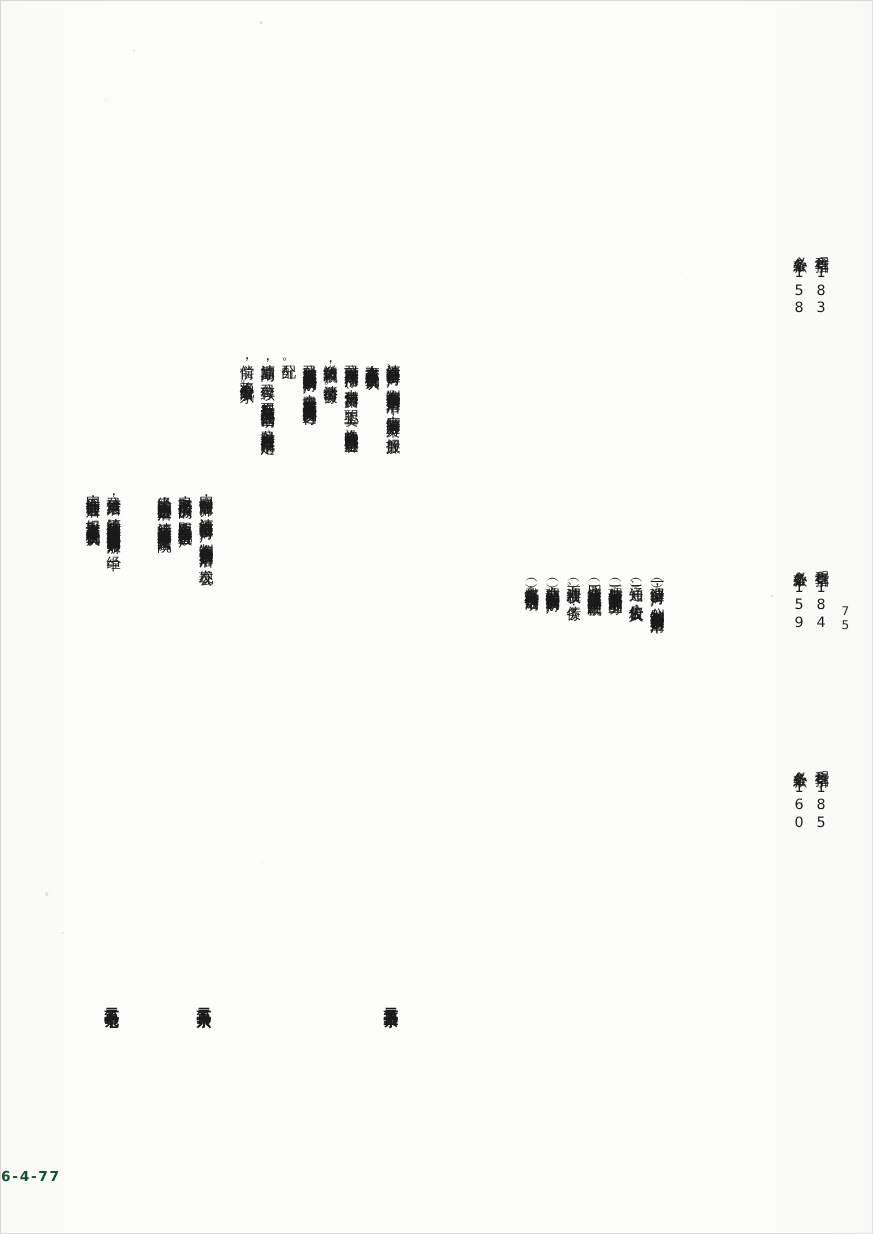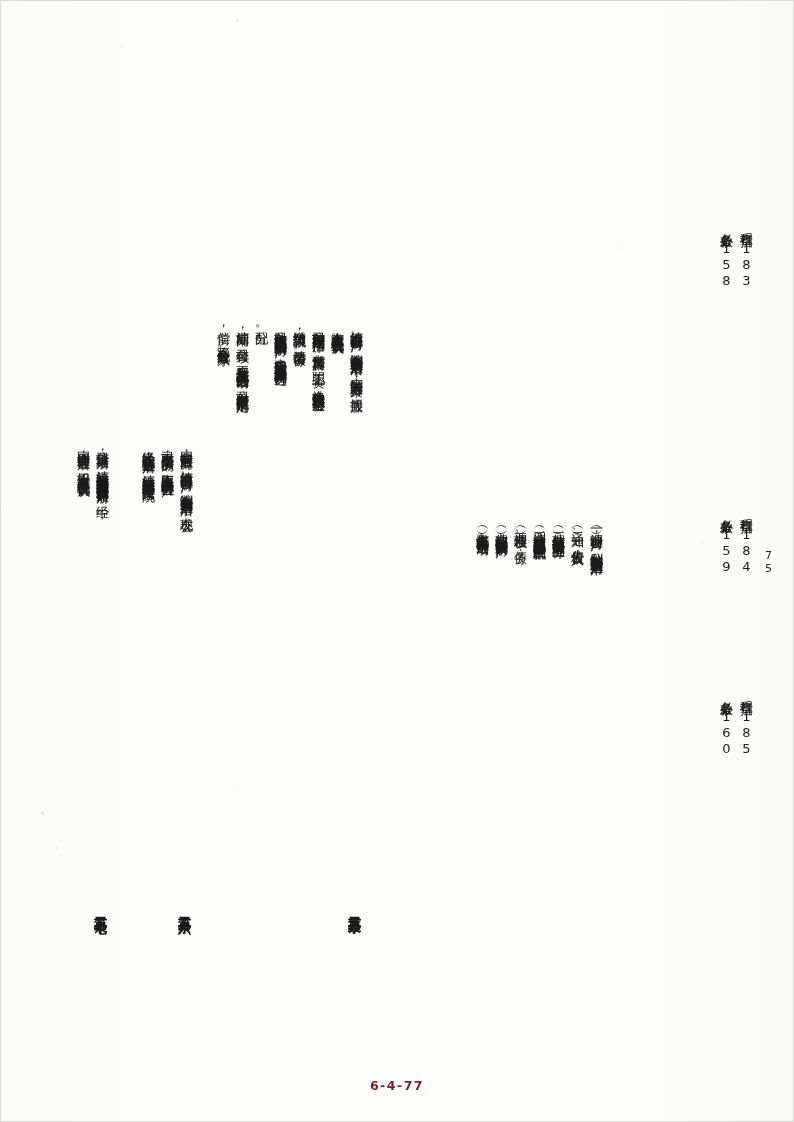--- a/index.html
+++ b/index.html
@@ -61,27 +61,26 @@
     position: absolute;
     writing-mode: vertical-rl;
     text-orientation: upright;
     font-size: 11px;
     color: #2a2a2a;
   }
   .footer-code {
     position: absolute;
     left: 0;
     right: 0;
-    bottom: 28px;
-    text-align: center;
+    bottom: 44px;
     font-family: "DejaVu Sans", sans-serif;
     font-size: 12.5px;
     font-weight: 700;
     letter-spacing: 0.12em;
-    color: #7f1d1d;
+    color: #14532d;
   }
   .speck {
     position: absolute;
     background: rgba(0,0,0,0.10);
     border-radius: 50%;
     pointer-events: none;
   }
 </style>
 </head>
 <body>

